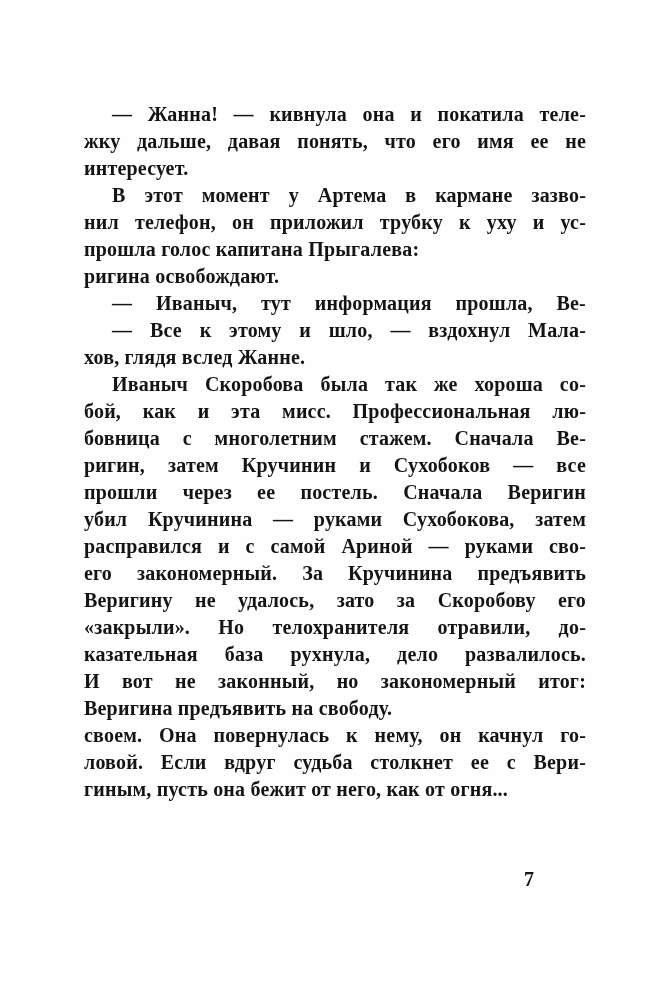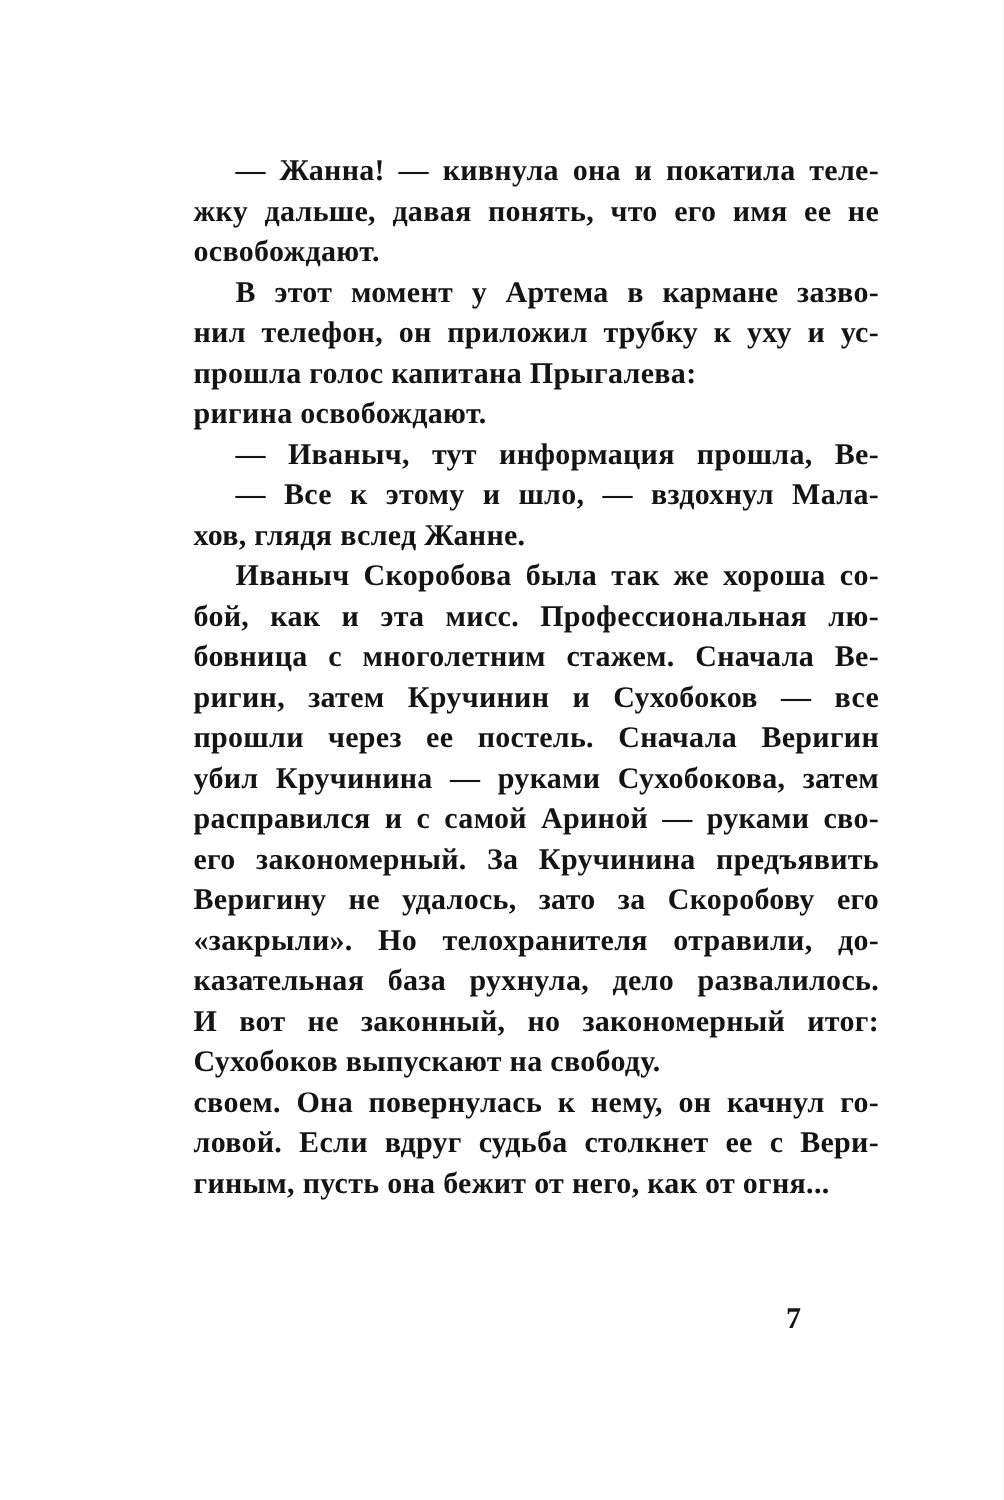--- a/index.html
+++ b/index.html
@@ -24,21 +24,20 @@
     width: 502px;
     font-size: 20px;
     line-height: 27px;
     font-weight: 600;
     letter-spacing: 0.2px;
   }
   .para { margin: 0; padding: 0; }
   .para .line {
     text-align: justify;
     text-align-last: justify;
-    margin-left: 45px;
   }
   .para .line.first {
     text-indent: 28px;
   }
   .para .line.last {
     text-align-last: left;
   }
   .page-number {
     position: absolute;
     left: 524px;
@@ -49,21 +48,21 @@
   }
 </style>
 </head>
 <body>
 
 <div class="page">
   <div class="text-block">
       <div class="para">
         <div class="line first">— Жанна! — кивнула она и покатила теле-</div>
         <div class="line">жку дальше, давая понять, что его имя ее не</div>
-        <div class="line last">освобождают.</div>
+        <div class="line last">интересует.</div>
       </div>
       <div class="para">
         <div class="line first">В этот момент у Артема в кармане зазво-</div>
         <div class="line">нил телефон, он приложил трубку к уху и ус-</div>
         <div class="line last">прошла голос капитана Прыгалева:</div>
       </div>
       <div class="para">
         <div class="line last">ригина освобождают.</div>
         <div class="line first">— Иваныч, тут информация прошла, Ве-</div>
       </div>
@@ -77,21 +76,21 @@
         <div class="line">бовница с многолетним стажем. Сначала Ве-</div>
         <div class="line">ригин, затем Кручинин и Сухобоков — все</div>
         <div class="line">прошли через ее постель. Сначала Веригин</div>
         <div class="line">убил Кручинина — руками Сухобокова, затем</div>
         <div class="line">расправился и с самой Ариной — руками сво-</div>
         <div class="line">его закономерный. За Кручинина предъявить</div>
         <div class="line">Веригину не удалось, зато за Скоробову его</div>
         <div class="line">«закрыли». Но телохранителя отравили, до-</div>
         <div class="line">казательная база рухнула, дело развалилось.</div>
         <div class="line">И вот не законный, но закономерный итог:</div>
-        <div class="line last">Сухобоков выпускают на свободу.</div>
+        <div class="line last">Веригина предъявить на свободу.</div>
       </div>
       <div class="para">
         <div class="line">своем. Она повернулась к нему, он качнул го-</div>
         <div class="line">ловой. Если вдруг судьба столкнет ее с Вери-</div>
         <div class="line last">гиным, пусть она бежит от него, как от огня...</div>
       </div>
     </div>
   <div class="page-number">7</div>
 </div>
 

